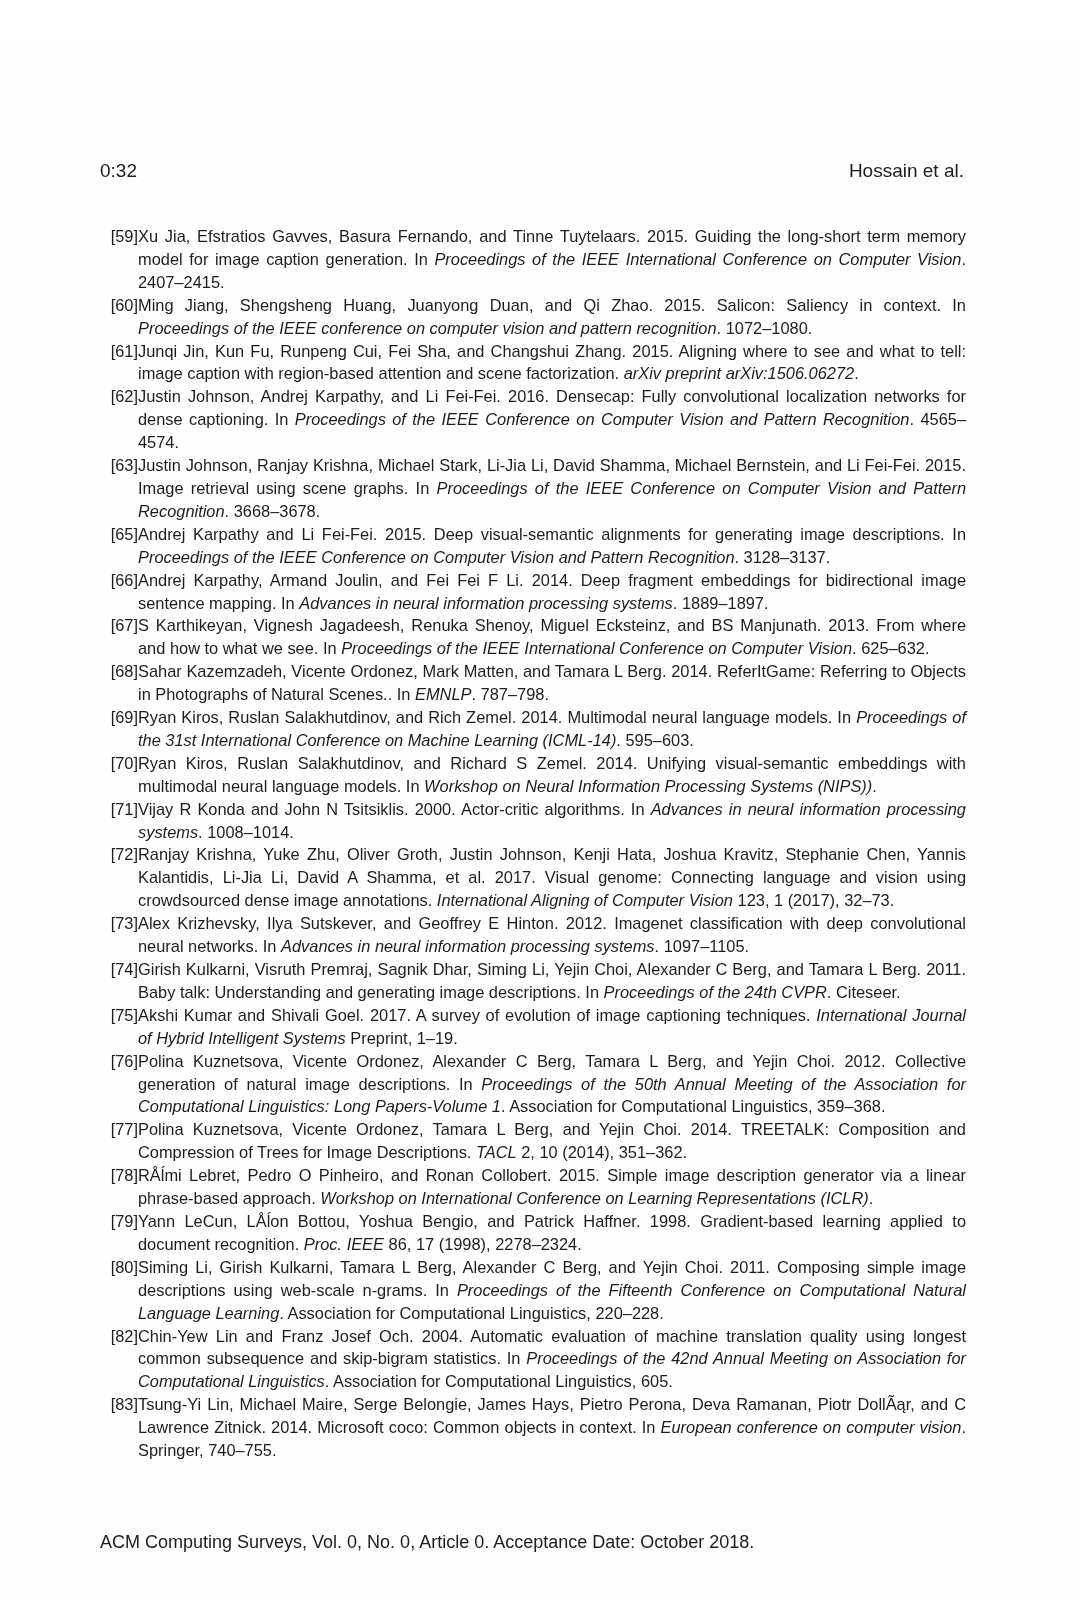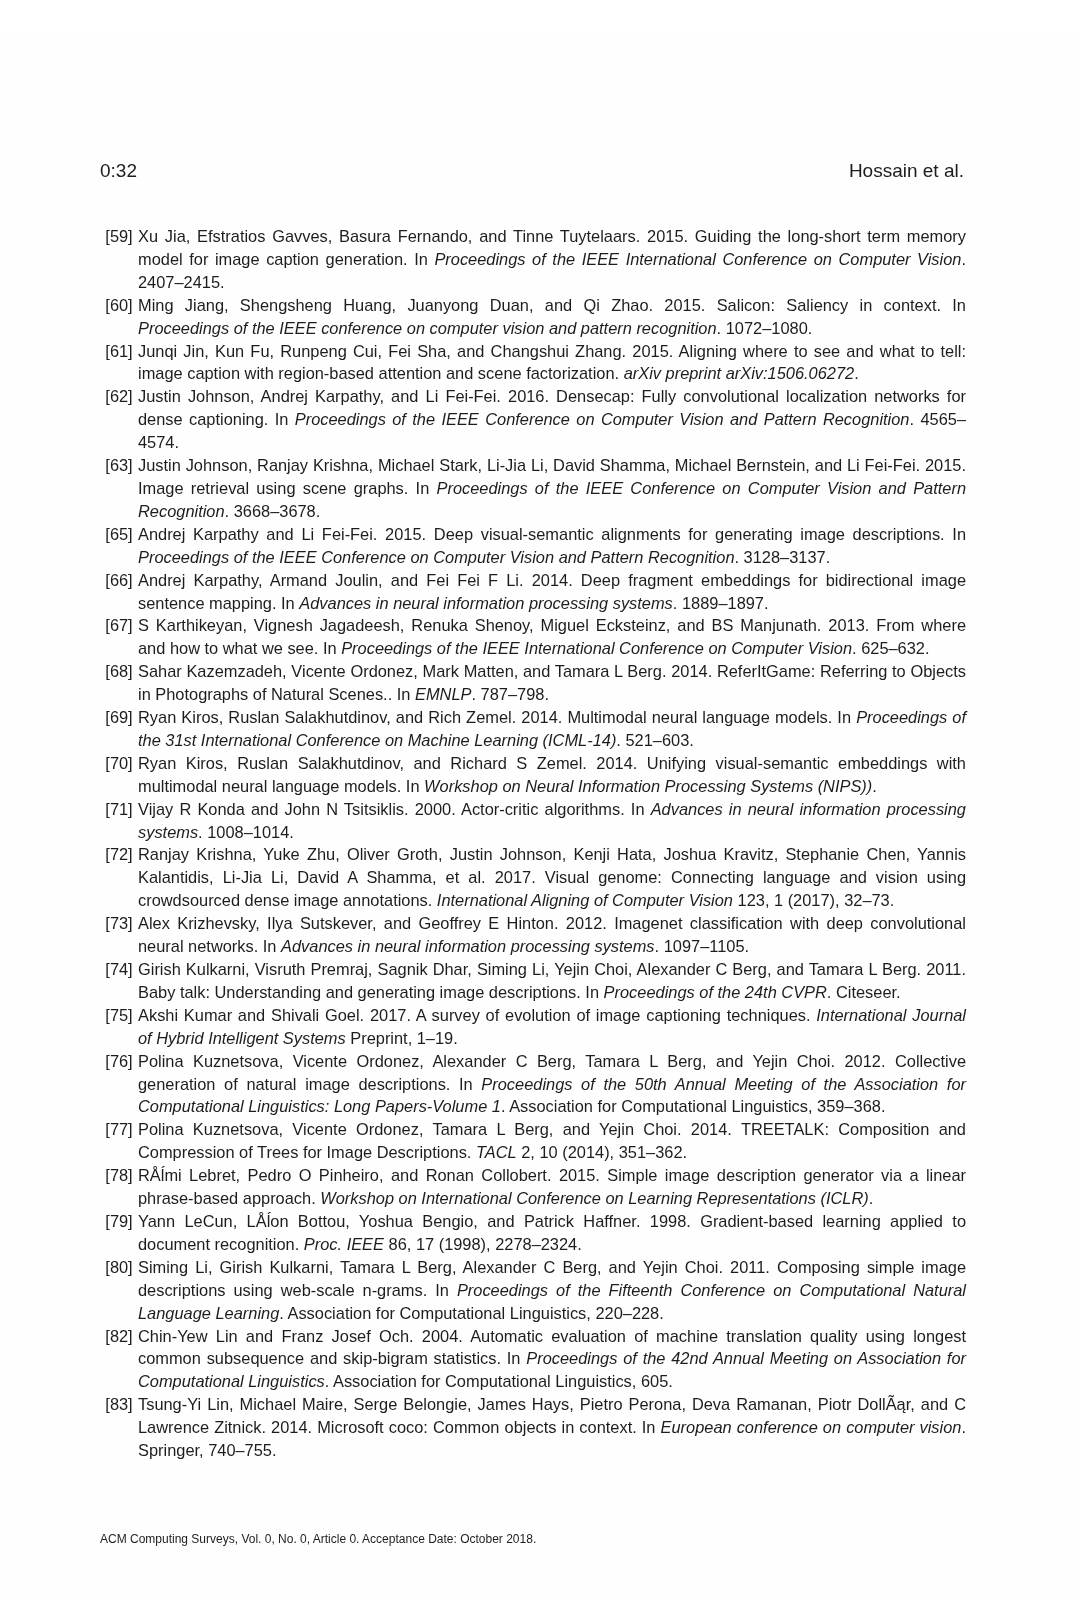--- a/index.html
+++ b/index.html
@@ -17,31 +17,31 @@
     display:flex; justify-content:space-between; align-items:baseline;
     font-size:19px;
   }
   .refs {
     position:absolute; left:100px; right:114px; top:187px;
     font-size:16.4px; line-height:22.9px;
   }
   .ref { display:flex; }
   .ref-num {
     flex:0 0 38px;
-    text-align:center;
+    text-align:right;
     white-space:nowrap;
   }
   .ref-body {
     flex:1 1 auto;
     text-align:justify;
   }
   .ref-body .it { font-style:italic; }
   .footer {
     position:absolute; left:100px; top:1494px;
-    font-size:12px;
+    font-size:18px;
   }
   .corner {
     position:absolute; right:0; bottom:0;
     width:75px; height:28px;
   }
 </style>
 </head>
 <body>
 
 <div class="page">
@@ -83,21 +83,21 @@
       <div class="ref">
         <span class="ref-num">[67]</span>
         <div class="ref-body"><span>S Karthikeyan, Vignesh Jagadeesh, Renuka Shenoy, Miguel Ecksteinz, and BS Manjunath. 2013. From where and how to what we see. In </span><span class="it">Proceedings of the IEEE International Conference on Computer Vision</span><span>. 625–632.</span></div>
       </div>
       <div class="ref">
         <span class="ref-num">[68]</span>
         <div class="ref-body"><span>Sahar Kazemzadeh, Vicente Ordonez, Mark Matten, and Tamara L Berg. 2014. ReferItGame: Referring to Objects in Photographs of Natural Scenes.. In </span><span class="it">EMNLP</span><span>. 787–798.</span></div>
       </div>
       <div class="ref">
         <span class="ref-num">[69]</span>
-        <div class="ref-body"><span>Ryan Kiros, Ruslan Salakhutdinov, and Rich Zemel. 2014. Multimodal neural language models. In </span><span class="it">Proceedings of the 31st International Conference on Machine Learning (ICML-14)</span><span>. 521–603.</span></div>
+        <div class="ref-body"><span>Ryan Kiros, Ruslan Salakhutdinov, and Rich Zemel. 2014. Multimodal neural language models. In </span><span class="it">Proceedings of the 31st International Conference on Machine Learning (ICML-14)</span><span>. 595–603.</span></div>
       </div>
       <div class="ref">
         <span class="ref-num">[70]</span>
         <div class="ref-body"><span>Ryan Kiros, Ruslan Salakhutdinov, and Richard S Zemel. 2014. Unifying visual-semantic embeddings with multimodal neural language models. In </span><span class="it">Workshop on Neural Information Processing Systems (NIPS))</span><span>.</span></div>
       </div>
       <div class="ref">
         <span class="ref-num">[71]</span>
         <div class="ref-body"><span>Vijay R Konda and John N Tsitsiklis. 2000. Actor-critic algorithms. In </span><span class="it">Advances in neural information processing systems</span><span>. 1008–1014.</span></div>
       </div>
       <div class="ref">

